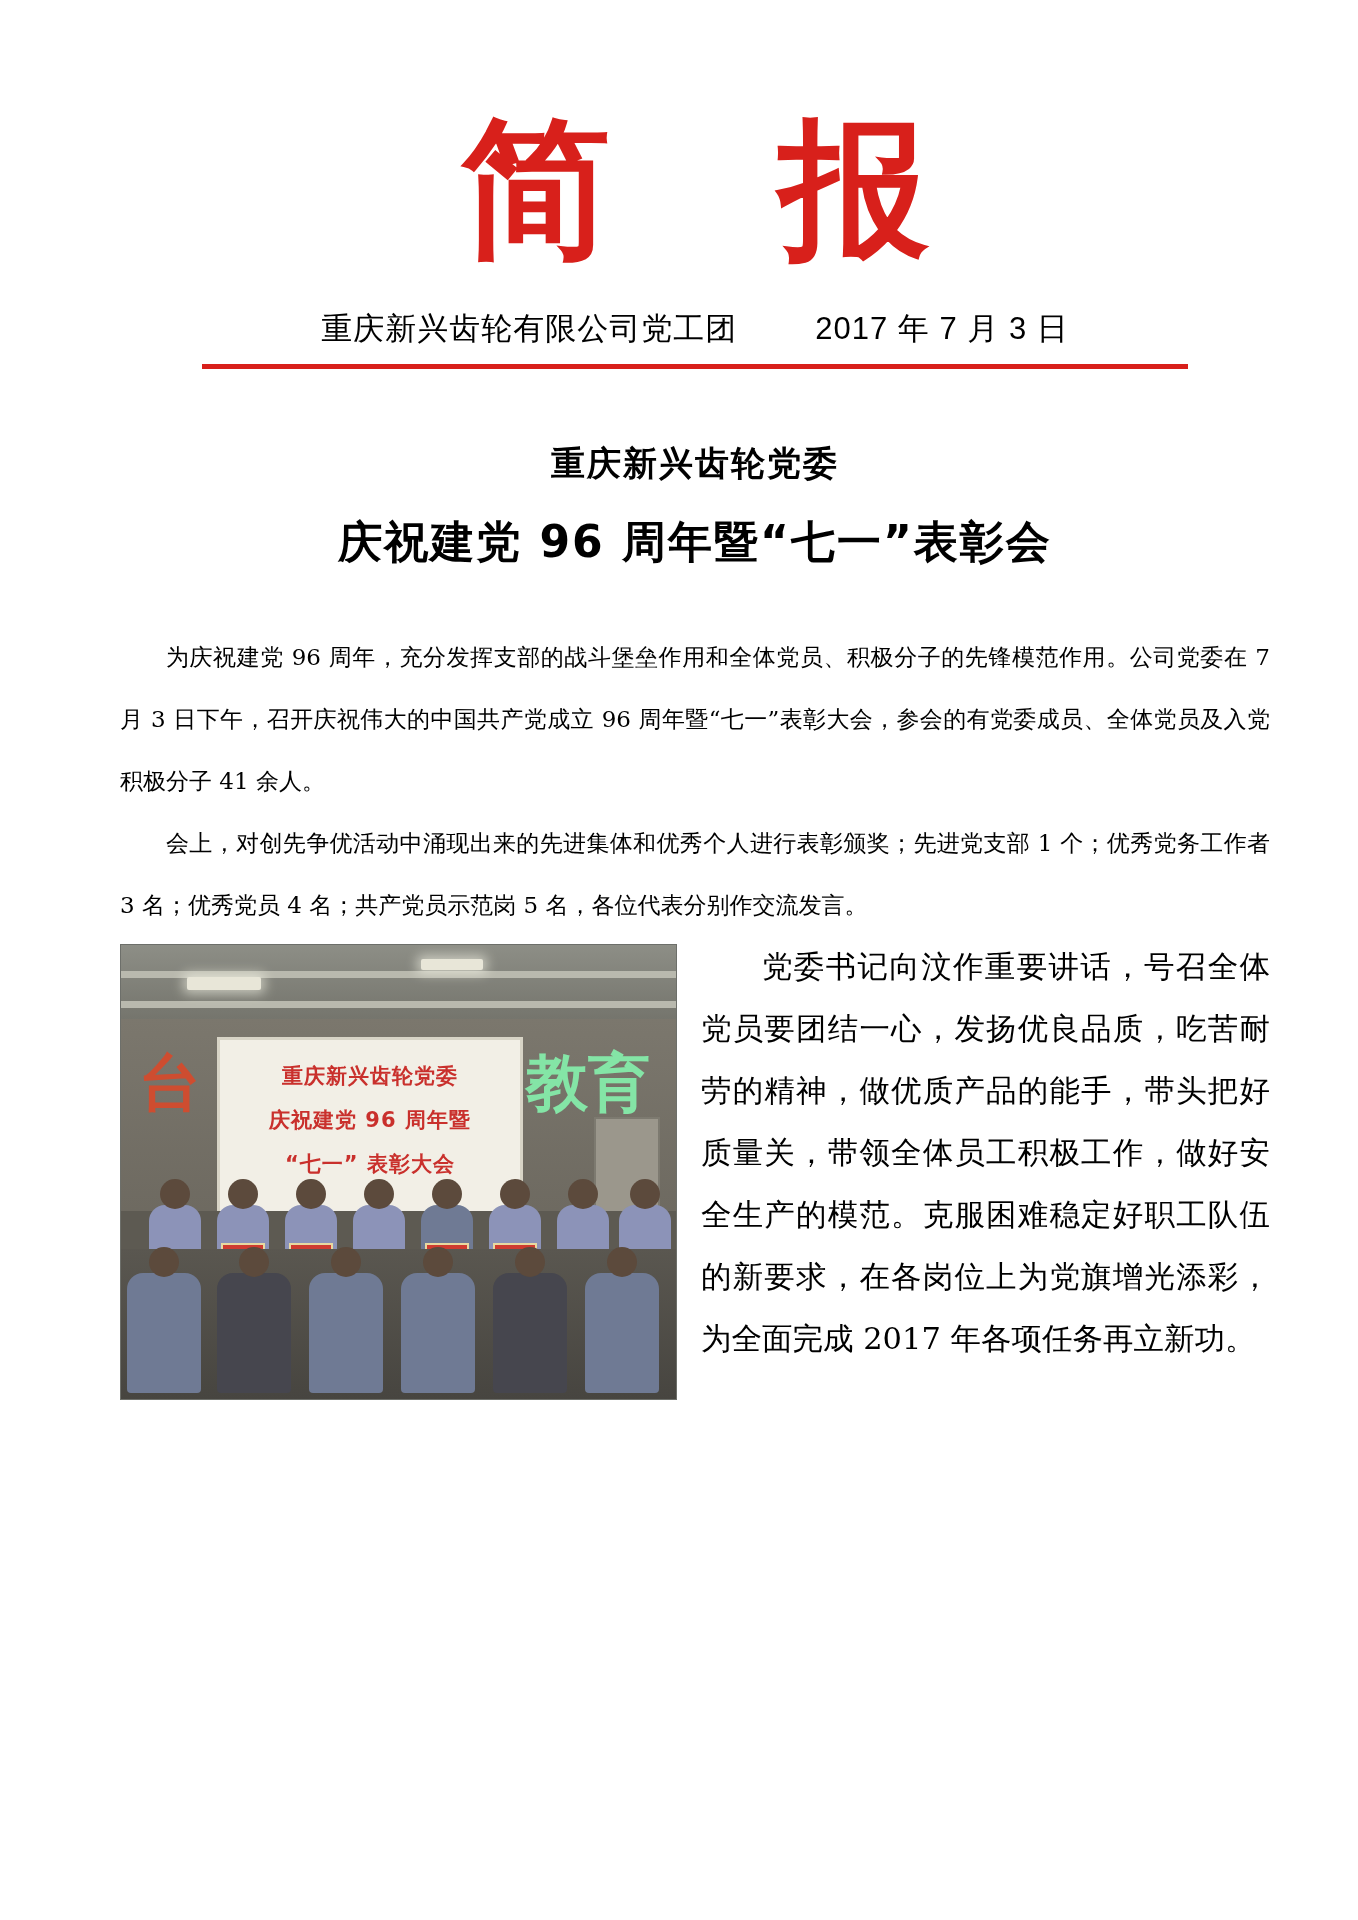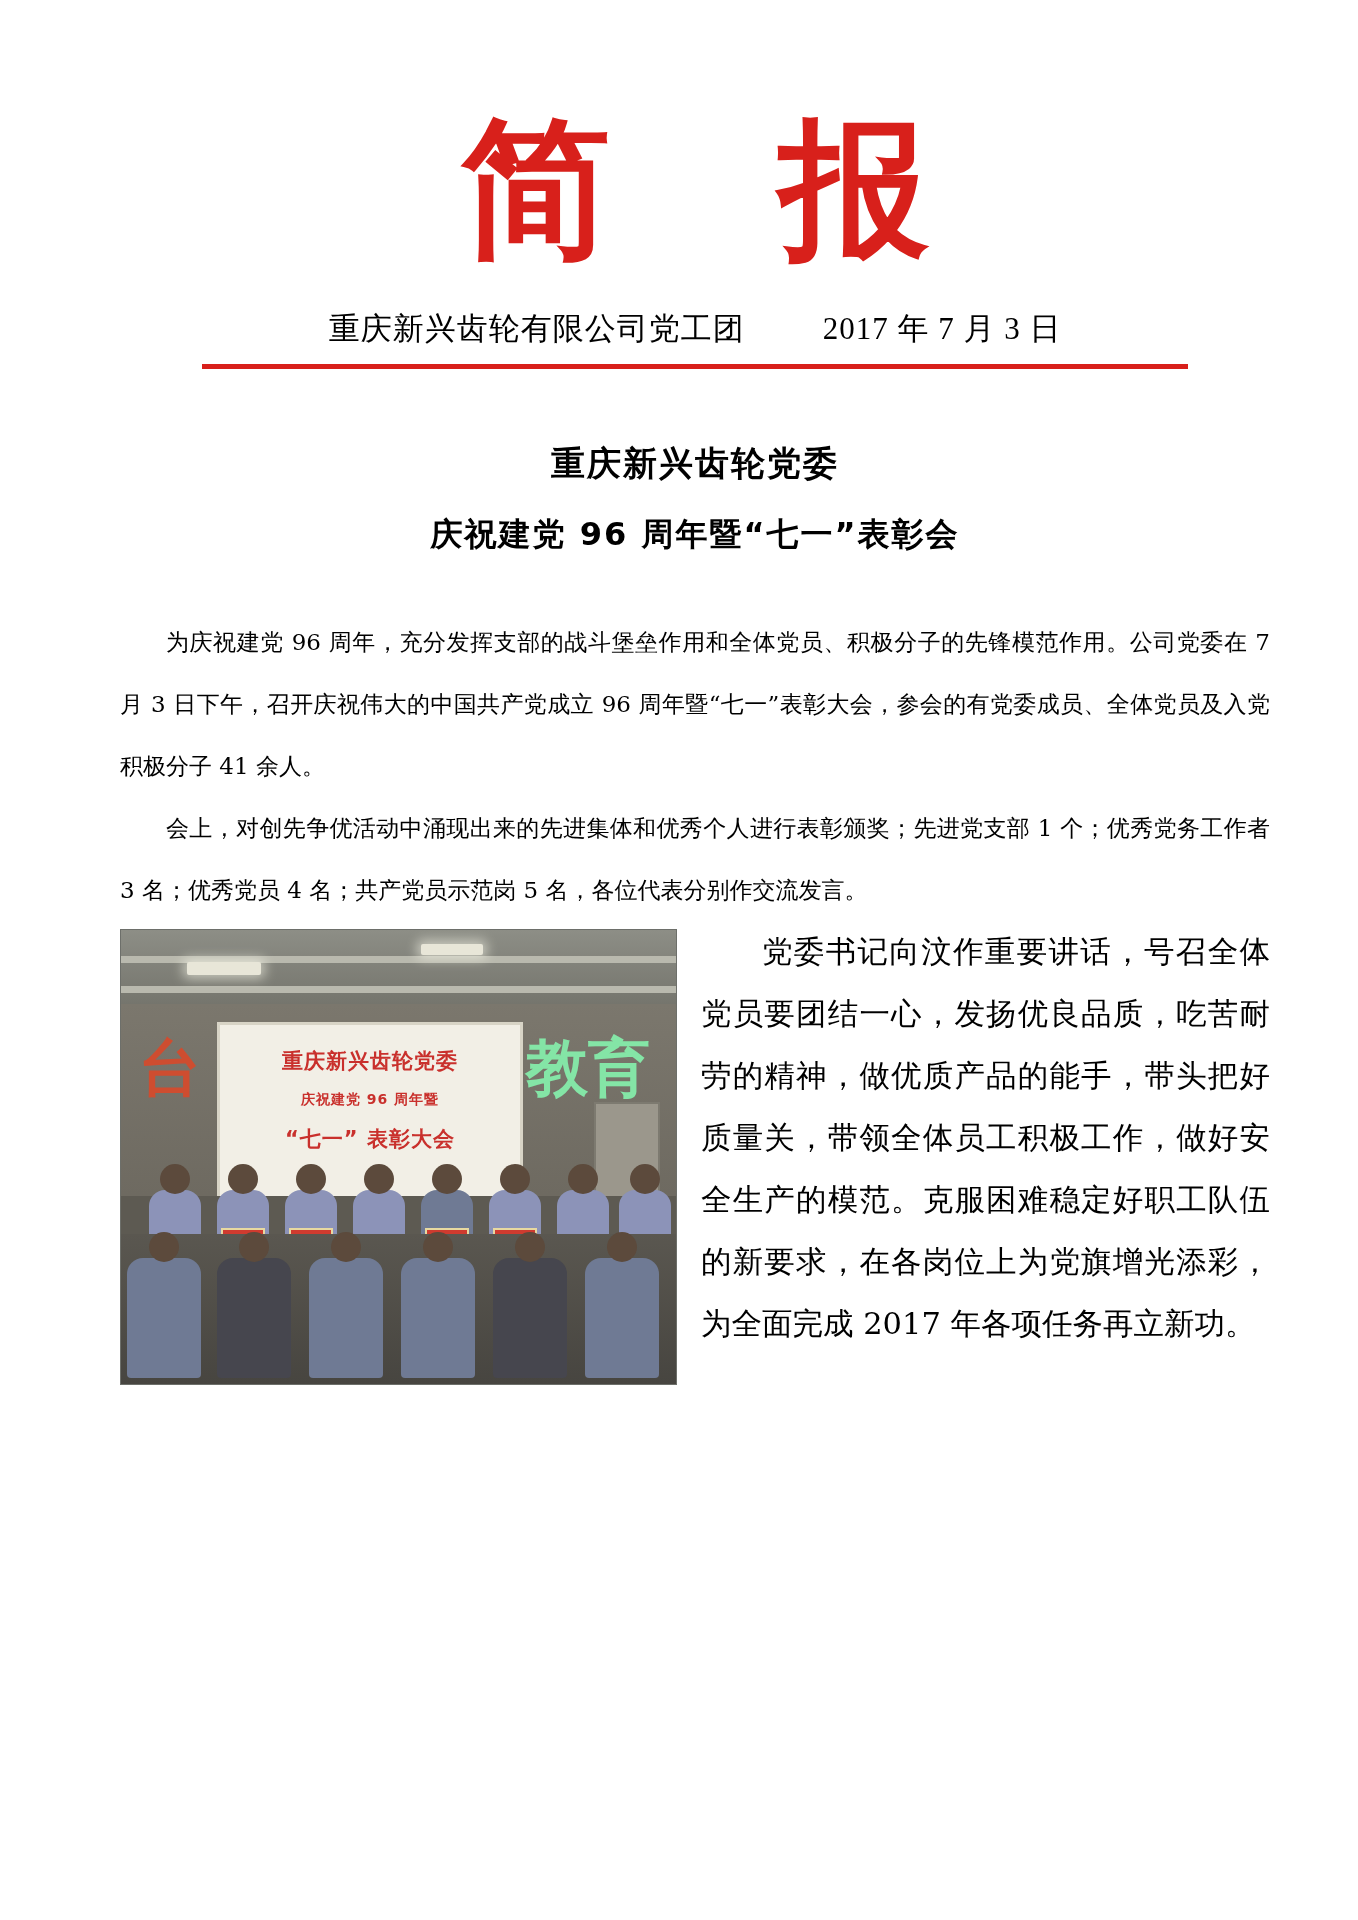--- a/index.html
+++ b/index.html
@@ -54,21 +54,21 @@
     align-items: flex-end;
     font-size: 31px;
     letter-spacing: 1px;
     white-space: nowrap;
   }
   .org-name {
     font-family: "DejaVu Serif", "Liberation Serif", serif;
   }
   .org-date {
     margin-left: 78px;
-    font-family: Liberation Serif, serif;
+    font-family: Liberation Sans, sans-serif;
   }
   .rule {
     margin: 14px auto 0 auto;
     width: 986px;
     height: 5px;
     background: #d8201b;
   }
 
   
   .headline {
@@ -76,21 +76,21 @@
     text-align: center;
     font-family: "DejaVu Sans", "Liberation Sans", sans-serif;
     font-weight: bold;
   }
   .headline .l1 {
     font-size: 34px;
     letter-spacing: 2px;
   }
   .headline .l2 {
     margin-top: 26px;
-    font-size: 32px;
+    font-size: 44px;
     letter-spacing: 2px;
   }
 
   
   .body-copy {
     margin-top: 54px;
     font-size: 23px;
     line-height: 62px;
     text-align: justify;
     text-justify: inter-ideograph;
@@ -137,21 +137,21 @@
   }
   .ph-screen {
     position: absolute; left: 96px; top: 92px; width: 300px; height: 185px;
     background: #f2efe6; border: 3px solid #d8d4c6;
   }
   .ph-screen .s-line {
     color: #c9302c; font-family: "DejaVu Sans", "Liberation Sans", sans-serif;
     font-weight: bold; text-align: center; white-space: nowrap;
   }
   .ph-screen .s1 { font-size: 21px; margin-top: 22px; letter-spacing: 1px; }
-  .ph-screen .s2 { font-size: 14px; margin-top: 16px; letter-spacing: 1px; }
+  .ph-screen .s2 { font-size: 21px; margin-top: 16px; letter-spacing: 1px; }
   .ph-screen .s3 { font-size: 21px; margin-top: 16px; letter-spacing: 1px; }
   .ph-banner-l, .ph-banner-r {
     position: absolute; top: 96px; color: #d64a2c; font-weight: bold;
     font-family: "DejaVu Serif","Liberation Serif",serif; font-size: 62px; opacity: .92;
   }
   .ph-banner-l { left: 18px; }
   .ph-banner-r { right: 26px; color:#86efac; }
   .ph-ac {
     position: absolute; right: 16px; top: 172px; width: 62px; height: 96px;
     background: #9b978c; border: 2px solid #7d7a70;

